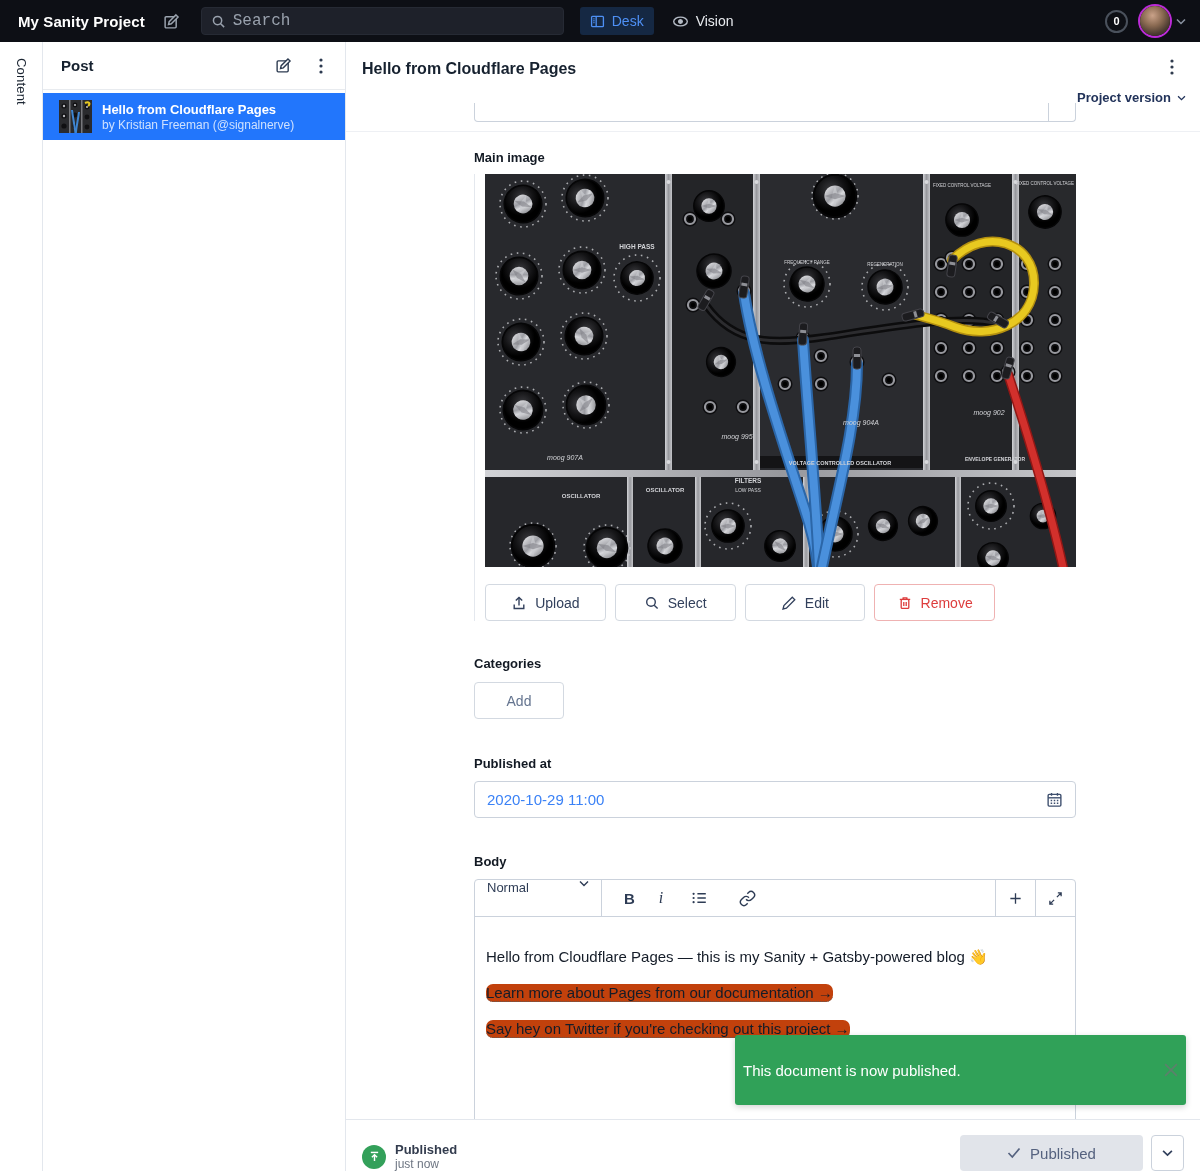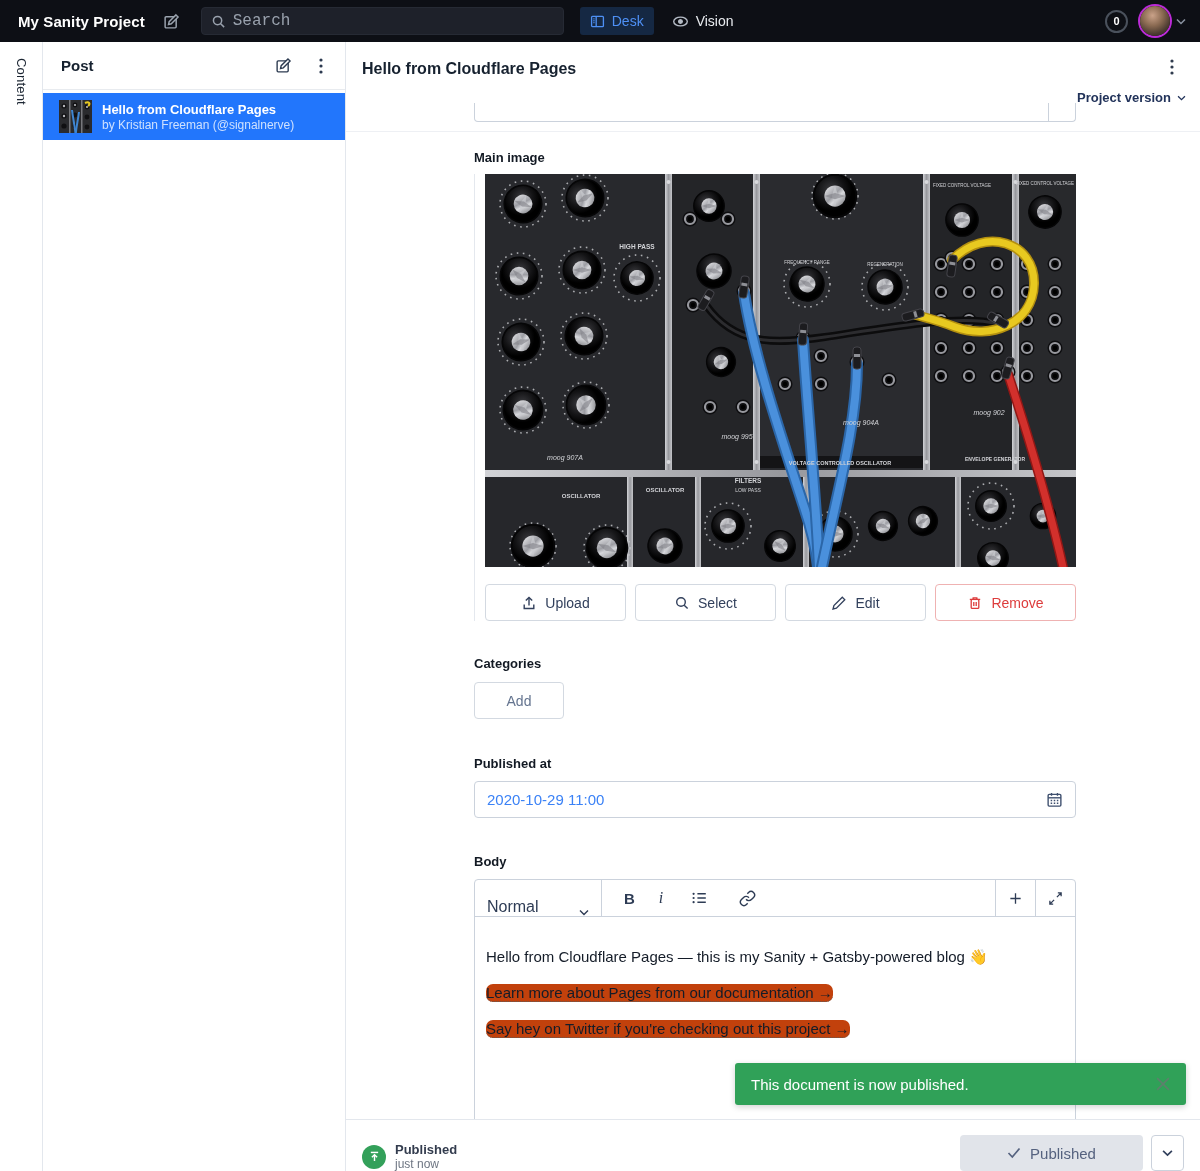--- a/index.html
+++ b/index.html
@@ -50,46 +50,46 @@
   .scroll { height:1016px; overflow:hidden; padding-left:128px; }
   .field-col { width:602px; }
 
   .partial-input { position:relative; height:19px; border:1px solid #cbd2dc; border-top:none; border-radius:0 0 4px 4px; }
   .partial-input .gen { position:absolute; right:0; top:0; bottom:0; width:27px; border-left:1px solid #cbd2dc; }
 
   .f-label { font-size:13px; font-weight:600; color:#121923; }
   .lbl-mainimage { margin-top:28px; }
   .img-fieldset { margin-top:9px; border-left:1px solid #e4e8ee; padding-left:10px; }
   .img-frame { width:591px; height:393px; }
-  .img-buttons { margin-top:17px; width:591px; display:flex; gap:9px; }
+  .img-buttons { margin-top:17px; width:510px; display:flex; gap:9px; }
   .btn { flex:1; height:37px; background:#fff; border:1px solid #d3d9e1; border-radius:4px; display:flex; align-items:center; justify-content:center; gap:8px; font-size:14px; font-weight:500; color:#32405c; cursor:pointer; }
   .btn.danger { color:#dd3c3c; border-color:#efb2b2; }
 
   .lbl-categories { margin-top:35px; }
   .btn-add { margin-top:11px; width:90px; height:37px; background:#fff; border:1px solid #d3d9e1; border-radius:4px; font-size:14px; font-weight:500; color:#64748f; display:flex; align-items:center; justify-content:center; cursor:pointer; }
 
   .lbl-published { margin-top:37px; }
   .date-input { margin-top:10px; width:602px; height:37px; border:1px solid #cbd2dc; border-radius:4px; display:flex; align-items:center; padding:0 12px; }
   .date-input input { border:none; outline:none; flex:1; font-size:15px; color:#3b82f6; font-family:inherit; }
   .date-input .cal { color:#3e4f6e; cursor:pointer; }
 
   .lbl-body { margin-top:36px; }
   .editor { margin-top:10px; width:602px; height:300px; border:1px solid #cbd2dc; border-radius:4px 4px 0 0; }
   .ed-toolbar { height:37px; border-bottom:1px solid #cbd2dc; display:flex; align-items:stretch; color:#2e3c55; }
-  .ed-style { width:127px; border-right:1px solid #cbd2dc; display:flex; align-items:flex-end; justify-content:space-between; padding:0 12px; font-size:16px; color:#2e3c55; cursor:pointer; }
+  .ed-style { width:127px; border-right:1px solid #cbd2dc; display:flex; align-items:flex-start; justify-content:space-between; padding:0 12px; font-size:13px; color:#2e3c55; cursor:pointer; }
   .ed-icons { flex:1; display:flex; align-items:center; gap:24px; padding-left:22px; }
   .ed-b { font-weight:700; font-size:15px; cursor:pointer; }
   .ed-i { font-style:italic; font-family:"Liberation Serif",serif; font-size:16px; cursor:pointer; }
   .ed-sq { width:40px; border-left:1px solid #cbd2dc; display:flex; align-items:center; justify-content:center; cursor:pointer; color:#2e3c55; }
   .ed-content { padding:22px 14px 0 11px; font-size:15px; color:#141c28; line-height:20px; }
   .ed-content p { margin-bottom:16px;margin-top:8px; }
   .ed-link { background:#c2410c; border-bottom:1px dotted #5b5b5b; cursor:pointer;border-radius:7px; }
 
   
-  .toast { position:absolute; right:14px; bottom:66px; width:451px; height:42px; background:#30a158; border-radius:3px; box-shadow:0 2px 6px rgba(0,0,0,.18); display:flex; align-items:center; padding:0 16px; z-index:5; }
+  .toast { position:absolute; right:14px; bottom:66px; width:451px; height:70px; background:#30a158; border-radius:3px; box-shadow:0 2px 6px rgba(0,0,0,.18); display:flex; align-items:center; padding:0 8px; z-index:5; }
   .toast-msg { color:#fff; font-size:15px; font-weight:500; }
   .toast-x { margin-left:auto; color:#5d806c; cursor:pointer; display:flex; }
 
   
   .doc-footer { height:52px; border-top:1px solid #e3e7ed; display:flex; align-items:flex-end; padding:0 16px; background:#fff; }
   .pub-chip { display:flex; align-items:center; gap:9px; }
   .pub-dot { width:24px; height:24px; border-radius:50%; background:#33a05a; display:flex; align-items:center; justify-content:center; color:#fff; }
   .pub-t1 { font-size:13px; font-weight:600; color:#333c4e; line-height:15px; }
   .pub-t2 { font-size:12px; color:#6e7683; line-height:14px; }
   .foot-right { margin-left:auto; display:flex; align-items:center; gap:8px; }

